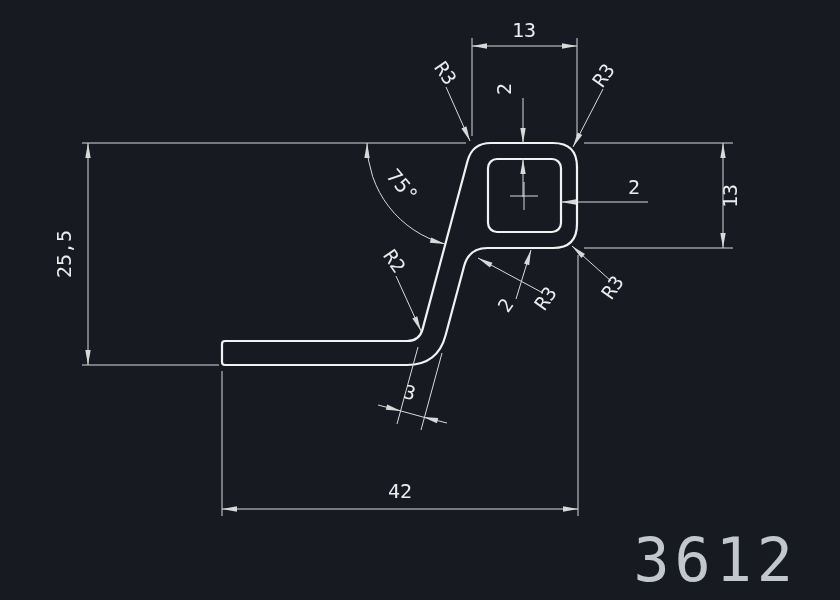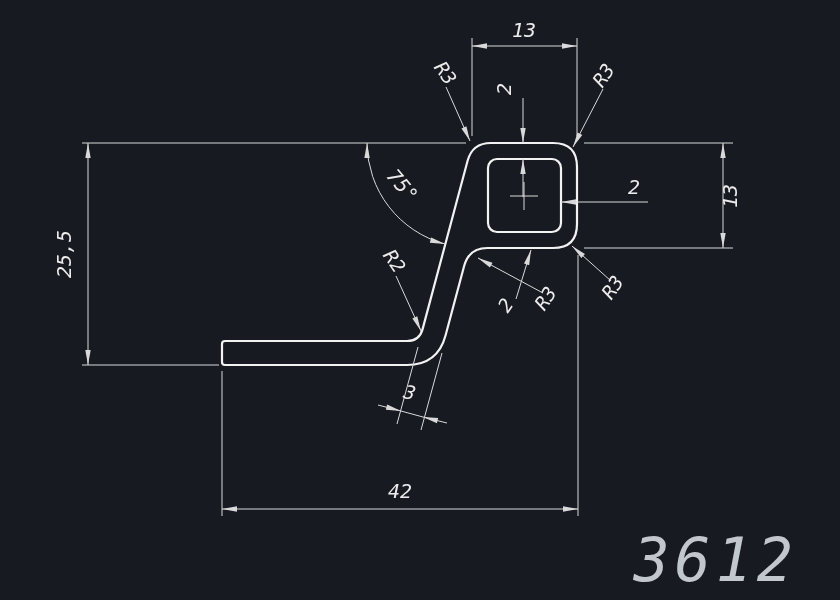--- a/index.html
+++ b/index.html
@@ -7,21 +7,21 @@
     --line:#f2f2f2;
     --dim:#d9d9d9;
     --text:#ececec;
   }
   html,body{margin:0;padding:0;}
   body{
     background:var(--background);
     width:840px;height:600px;overflow:hidden;
     font-family:"DejaVu Sans Mono", monospace;
   }
-  .stage{position:relative;width:804px;height:600px;background:var(--background);font-style:italic;}
+  .stage{position:relative;width:804px;height:600px;background:var(--background);}
   svg{display:block;}
   .profile{fill:none;stroke:var(--line);stroke-width:2.2;stroke-linejoin:round;stroke-linecap:round;}
   .dimline{stroke:var(--dim);stroke-width:1;fill:none;}
   .dimtext{fill:var(--text);font-size:20px;font-family:"DejaVu Sans Mono", monospace;}
   .radtext{fill:var(--text);font-size:19px;font-family:"DejaVu Sans Mono", monospace;}
   .partnum{fill:#c2c7ce;font-size:60px;letter-spacing:5px;font-family:"DejaVu Sans Mono", monospace;}
 </style>
 </head>
 <body>
 

